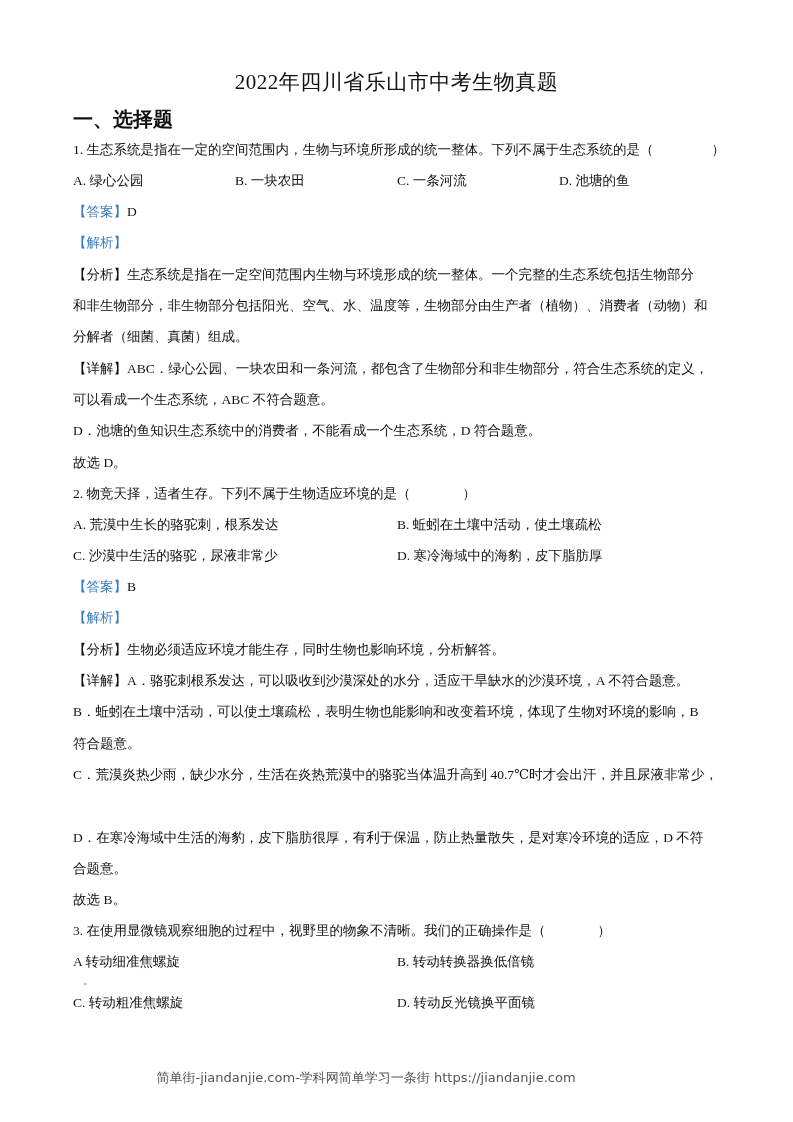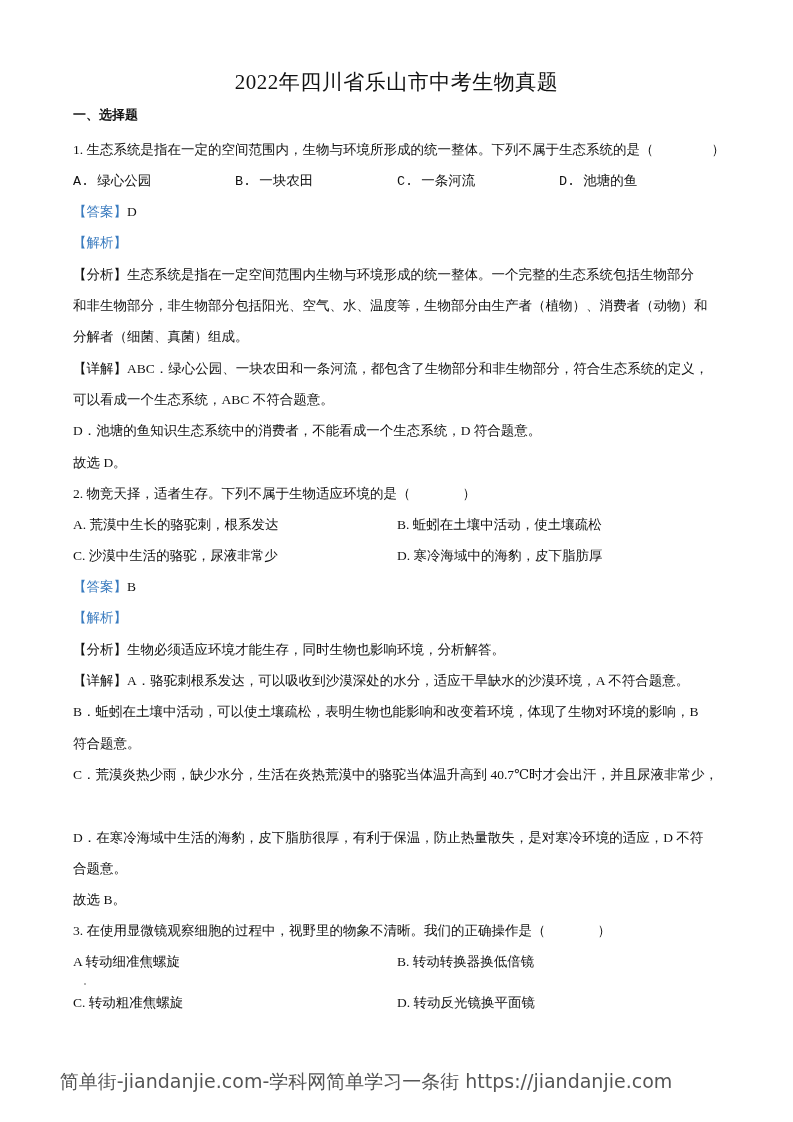--- a/index.html
+++ b/index.html
@@ -1,28 +1,28 @@
 <!DOCTYPE html>
 <html><head>
 <meta charset="utf-8">
 <style>
   html, body { margin: 0; padding: 0; background: #ffffff; }
   body { width: 793px; height: 1122px; position: relative; overflow: hidden;
          font-family: "Liberation Serif", "DejaVu Serif", serif; color: #111; }
   .page { position: absolute; left: 0; top: 0; width: 793px; height: 1122px; }
   .title { position: absolute; top: 68px; left: 0; width: 793px; text-align: center;
            font-size: 21px; font-weight: normal; letter-spacing: 0.5px; }
-  .section { position: absolute; left: 73px; top: 106px; font-size: 13px; font-weight: bold; }
+  .section { position: absolute; left: 73px; top: 106px; font-size: 20px; font-weight: bold; }
   .line { position: absolute; left: 73px; font-size: 13.5px; line-height: 18px; white-space: nowrap; }
   .blue { color: #3a7bbf; }
-  .opt4 { display: inline-block; width: 162px; font-family: Liberation Mono, monospace; }
+  .opt4 { display: inline-block; width: 162px; }
   .opt2 { display: inline-block; width: 324px; }
   .blank { display: inline-block; width: 52px; }
   .footer { position: absolute; top: 1069px; left: 0; width: 732px; text-align: center;
-            font-family: "DejaVu Sans", sans-serif; font-size: 19px; color: #555; }
+            font-family: "DejaVu Sans", sans-serif; font-size: 13px; color: #555; }
   .dot { position: absolute; left: 84px; top: 983px; width: 2px; height: 2px; background: #999; border-radius: 1px; }
 </style>
 </head>
 <body>
 
 <div class="page">
 
   <div class="title">2022年四川省乐山市中考生物真题</div>
   <div class="section">一、选择题</div>
 

